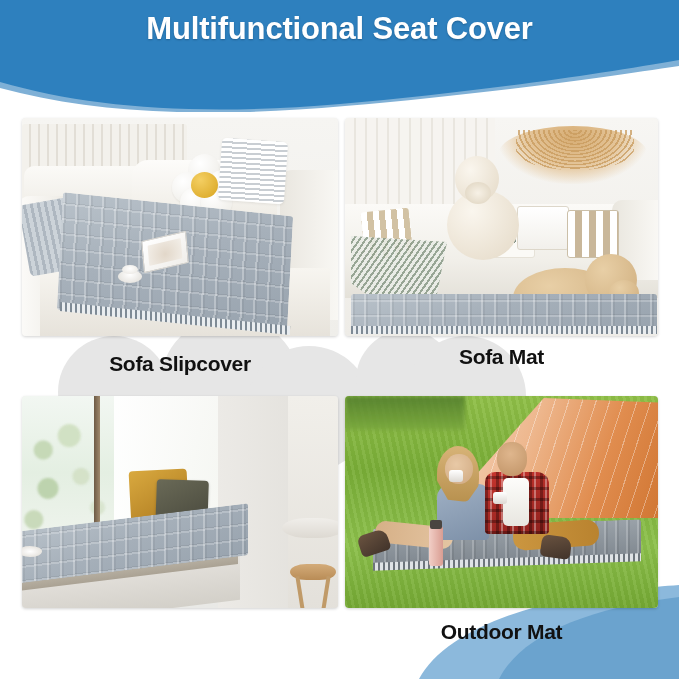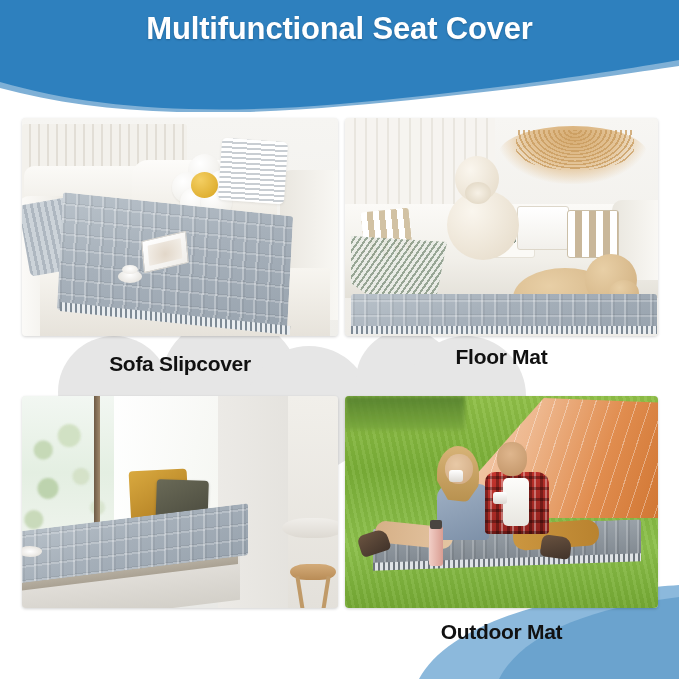--- a/index.html
+++ b/index.html
@@ -507,21 +507,21 @@
         <div class="dog s2-dog2">
           <div class="dog-body tan" style="left:0;   top:14px; width:104px; height:60px;"></div>
           <div class="dog-body tan" style="left:72px; top:0;   width:52px;  height:52px;"></div>
           <div class="dog-body tan" style="left:96px; top:26px; width:30px;  height:26px;"></div>
         </div>
         <div class="s2-mat quilt"></div>
         <div class="s2-mat-fringe fringe"></div>
       </div>
     </div>
   </div>
-  <div class="card-label" id="label-2">Floor Mat</div>
+  <div class="card-label" id="label-2">Sofa Mat</div>
 
   <div class="card" id="card-3">
     <div class="card-photo">
       <div class="scene">
         <div class="s3-bg"></div>
         <div class="s3-window"></div>
         <div class="s3-leaves"></div>
         <div class="s3-mullion"></div>
         <div class="s3-curtain"></div>
         <div class="s3-wall-r"></div>

